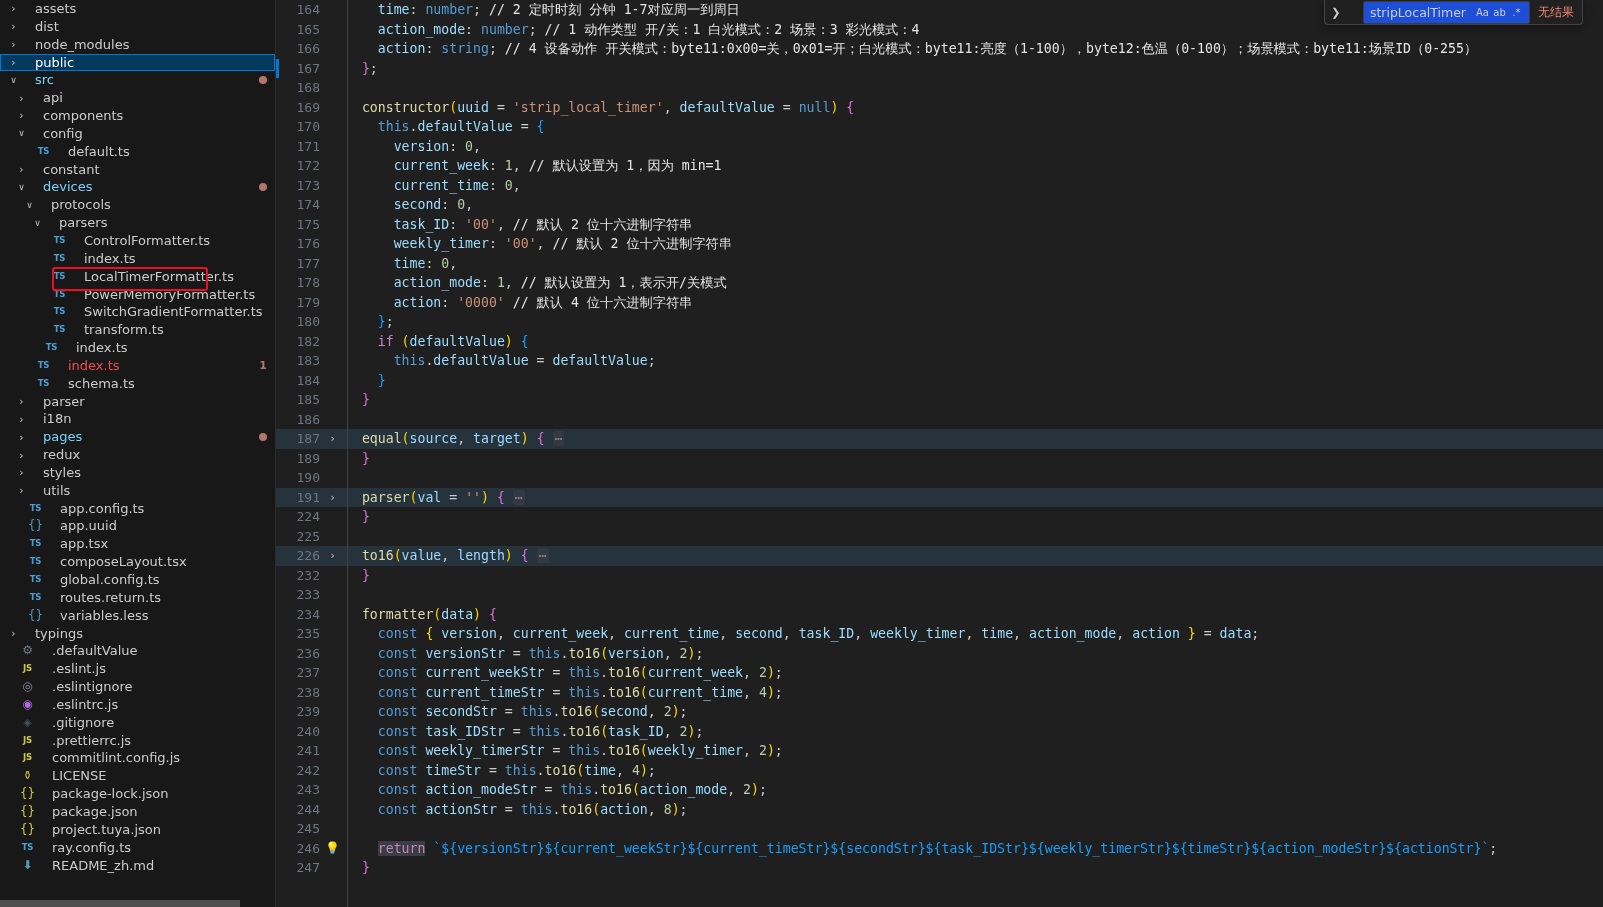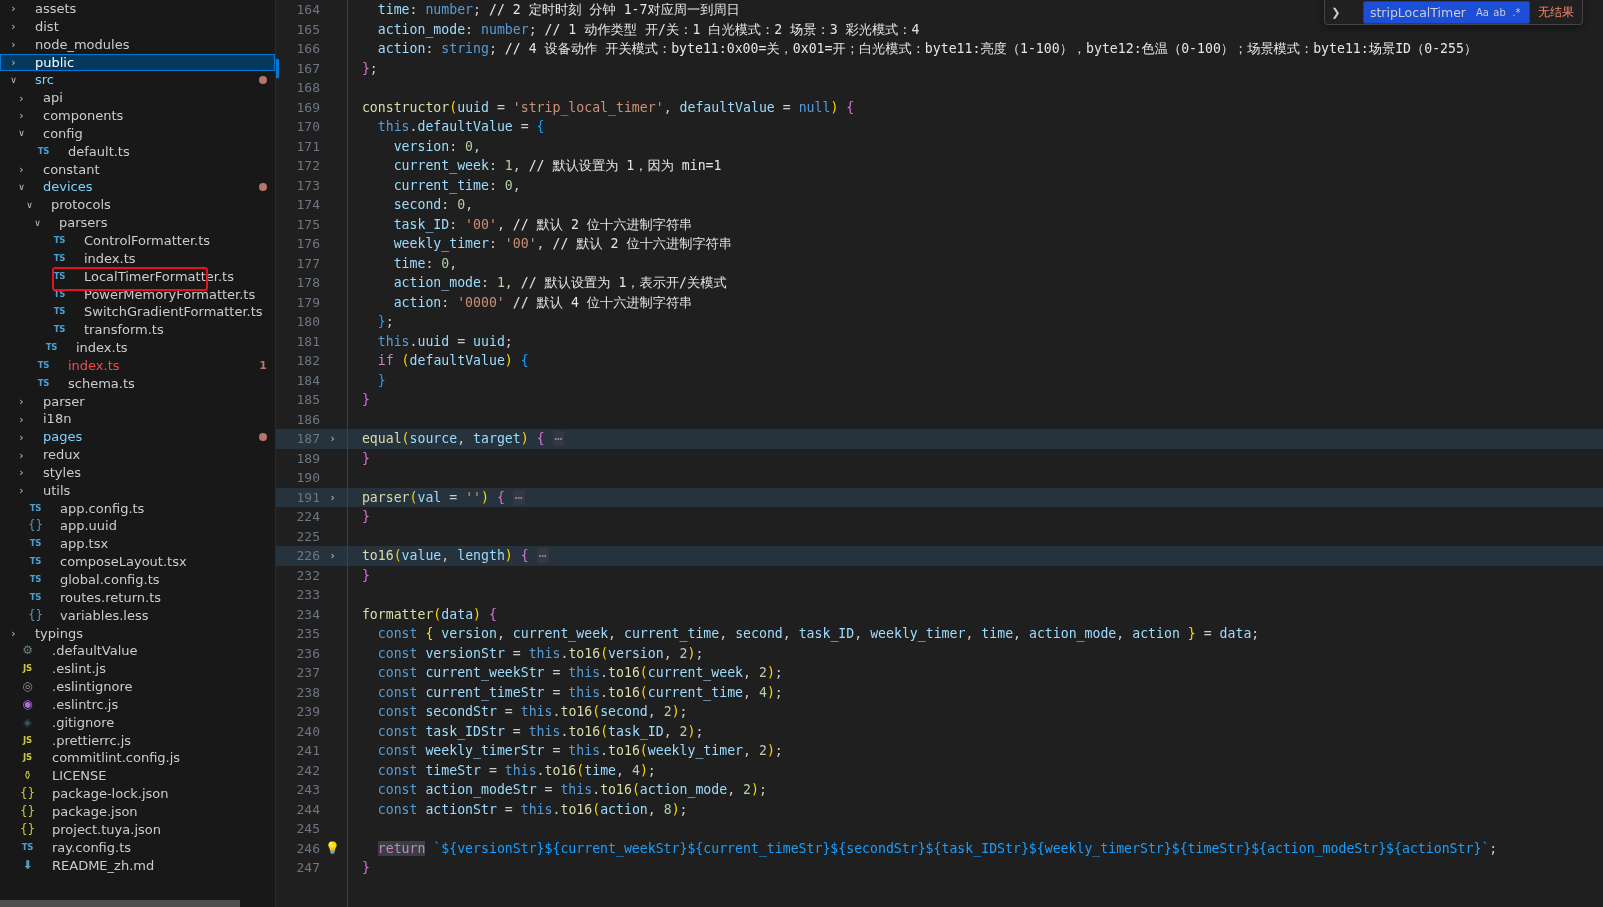--- a/index.html
+++ b/index.html
@@ -416,22 +416,22 @@
         <div class="cline"><span class="gutter">171</span><span class="fold"></span><span class="code"><span class="pn">      </span><span class="va">version</span><span class="pn">: </span><span class="num">0</span><span class="pn">,</span></span></div>
         <div class="cline"><span class="gutter">172</span><span class="fold"></span><span class="code"><span class="pn">      </span><span class="va">current_week</span><span class="pn">: </span><span class="num">1</span><span class="pn">, </span><span class="cm">// 默认设置为 1，因为 min=1</span></span></div>
         <div class="cline"><span class="gutter">173</span><span class="fold"></span><span class="code"><span class="pn">      </span><span class="va">current_time</span><span class="pn">: </span><span class="num">0</span><span class="pn">,</span></span></div>
         <div class="cline"><span class="gutter">174</span><span class="fold"></span><span class="code"><span class="pn">      </span><span class="va">second</span><span class="pn">: </span><span class="num">0</span><span class="pn">,</span></span></div>
         <div class="cline"><span class="gutter">175</span><span class="fold"></span><span class="code"><span class="pn">      </span><span class="va">task_ID</span><span class="pn">: </span><span class="str">'00'</span><span class="pn">, </span><span class="cm">// 默认 2 位十六进制字符串</span></span></div>
         <div class="cline"><span class="gutter">176</span><span class="fold"></span><span class="code"><span class="pn">      </span><span class="va">weekly_timer</span><span class="pn">: </span><span class="str">'00'</span><span class="pn">, </span><span class="cm">// 默认 2 位十六进制字符串</span></span></div>
         <div class="cline"><span class="gutter">177</span><span class="fold"></span><span class="code"><span class="pn">      </span><span class="va">time</span><span class="pn">: </span><span class="num">0</span><span class="pn">,</span></span></div>
         <div class="cline"><span class="gutter">178</span><span class="fold"></span><span class="code"><span class="pn">      </span><span class="va">action_mode</span><span class="pn">: </span><span class="num">1</span><span class="pn">, </span><span class="cm">// 默认设置为 1，表示开/关模式</span></span></div>
         <div class="cline"><span class="gutter">179</span><span class="fold"></span><span class="code"><span class="pn">      </span><span class="va">action</span><span class="pn">: </span><span class="str">'0000'</span><span class="pn"> </span><span class="cm">// 默认 4 位十六进制字符串</span></span></div>
         <div class="cline"><span class="gutter">180</span><span class="fold"></span><span class="code"><span class="pn">    </span><span class="brb">}</span><span class="pn">;</span></span></div>
-        <div class="cline"><span class="gutter">181</span><span class="fold"></span><span class="code"><span class="pn">    </span><span class="k">this</span><span class="pn">.</span><span class="va">uuid</span><span class="pn"> = </span><span class="va">uuid</span><span class="pn">;</span></span></div>
         <div class="cline"><span class="gutter">182</span><span class="fold"></span><span class="code"><span class="pn">    </span><span class="kc">if</span><span class="pn"> </span><span class="bry">(</span><span class="va">defaultValue</span><span class="bry">)</span><span class="pn"> </span><span class="brb">{</span></span></div>
+        <div class="cline"><span class="gutter">183</span><span class="fold"></span><span class="code"><span class="pn">      </span><span class="k">this</span><span class="pn">.</span><span class="va">defaultValue</span><span class="pn"> = </span><span class="va">defaultValue</span><span class="pn">;</span></span></div>
         <div class="cline"><span class="gutter">184</span><span class="fold"></span><span class="code"><span class="pn">    </span><span class="brb">}</span></span></div>
         <div class="cline"><span class="gutter">185</span><span class="fold"></span><span class="code"><span class="pn">  </span><span class="brp">}</span></span></div>
         <div class="cline"><span class="gutter">186</span><span class="fold"></span><span class="code"></span></div>
         <div class="cline hl"><span class="gutter">187</span><span class="fold">›</span><span class="code"><span class="pn">  </span><span class="fn">equal</span><span class="bry">(</span><span class="va">source</span><span class="pn">, </span><span class="va">target</span><span class="bry">)</span><span class="pn"> </span><span class="brp">{</span><span class="pn"> </span><span class="ell">⋯</span></span></div>
         <div class="cline"><span class="gutter">189</span><span class="fold"></span><span class="code"><span class="pn">  </span><span class="brp">}</span></span></div>
         <div class="cline"><span class="gutter">190</span><span class="fold"></span><span class="code"></span></div>
         <div class="cline hl"><span class="gutter">191</span><span class="fold">›</span><span class="code"><span class="pn">  </span><span class="fn">parser</span><span class="bry">(</span><span class="va">val</span><span class="pn"> = </span><span class="str">''</span><span class="bry">)</span><span class="pn"> </span><span class="brp">{</span><span class="pn"> </span><span class="ell">⋯</span></span></div>
         <div class="cline"><span class="gutter">224</span><span class="fold"></span><span class="code"><span class="pn">  </span><span class="brp">}</span></span></div>
         <div class="cline"><span class="gutter">225</span><span class="fold"></span><span class="code"></span></div>
         <div class="cline hl"><span class="gutter">226</span><span class="fold">›</span><span class="code"><span class="pn">  </span><span class="fn">to16</span><span class="bry">(</span><span class="va">value</span><span class="pn">, </span><span class="va">length</span><span class="bry">)</span><span class="pn"> </span><span class="brp">{</span><span class="pn"> </span><span class="ell">⋯</span></span></div>

